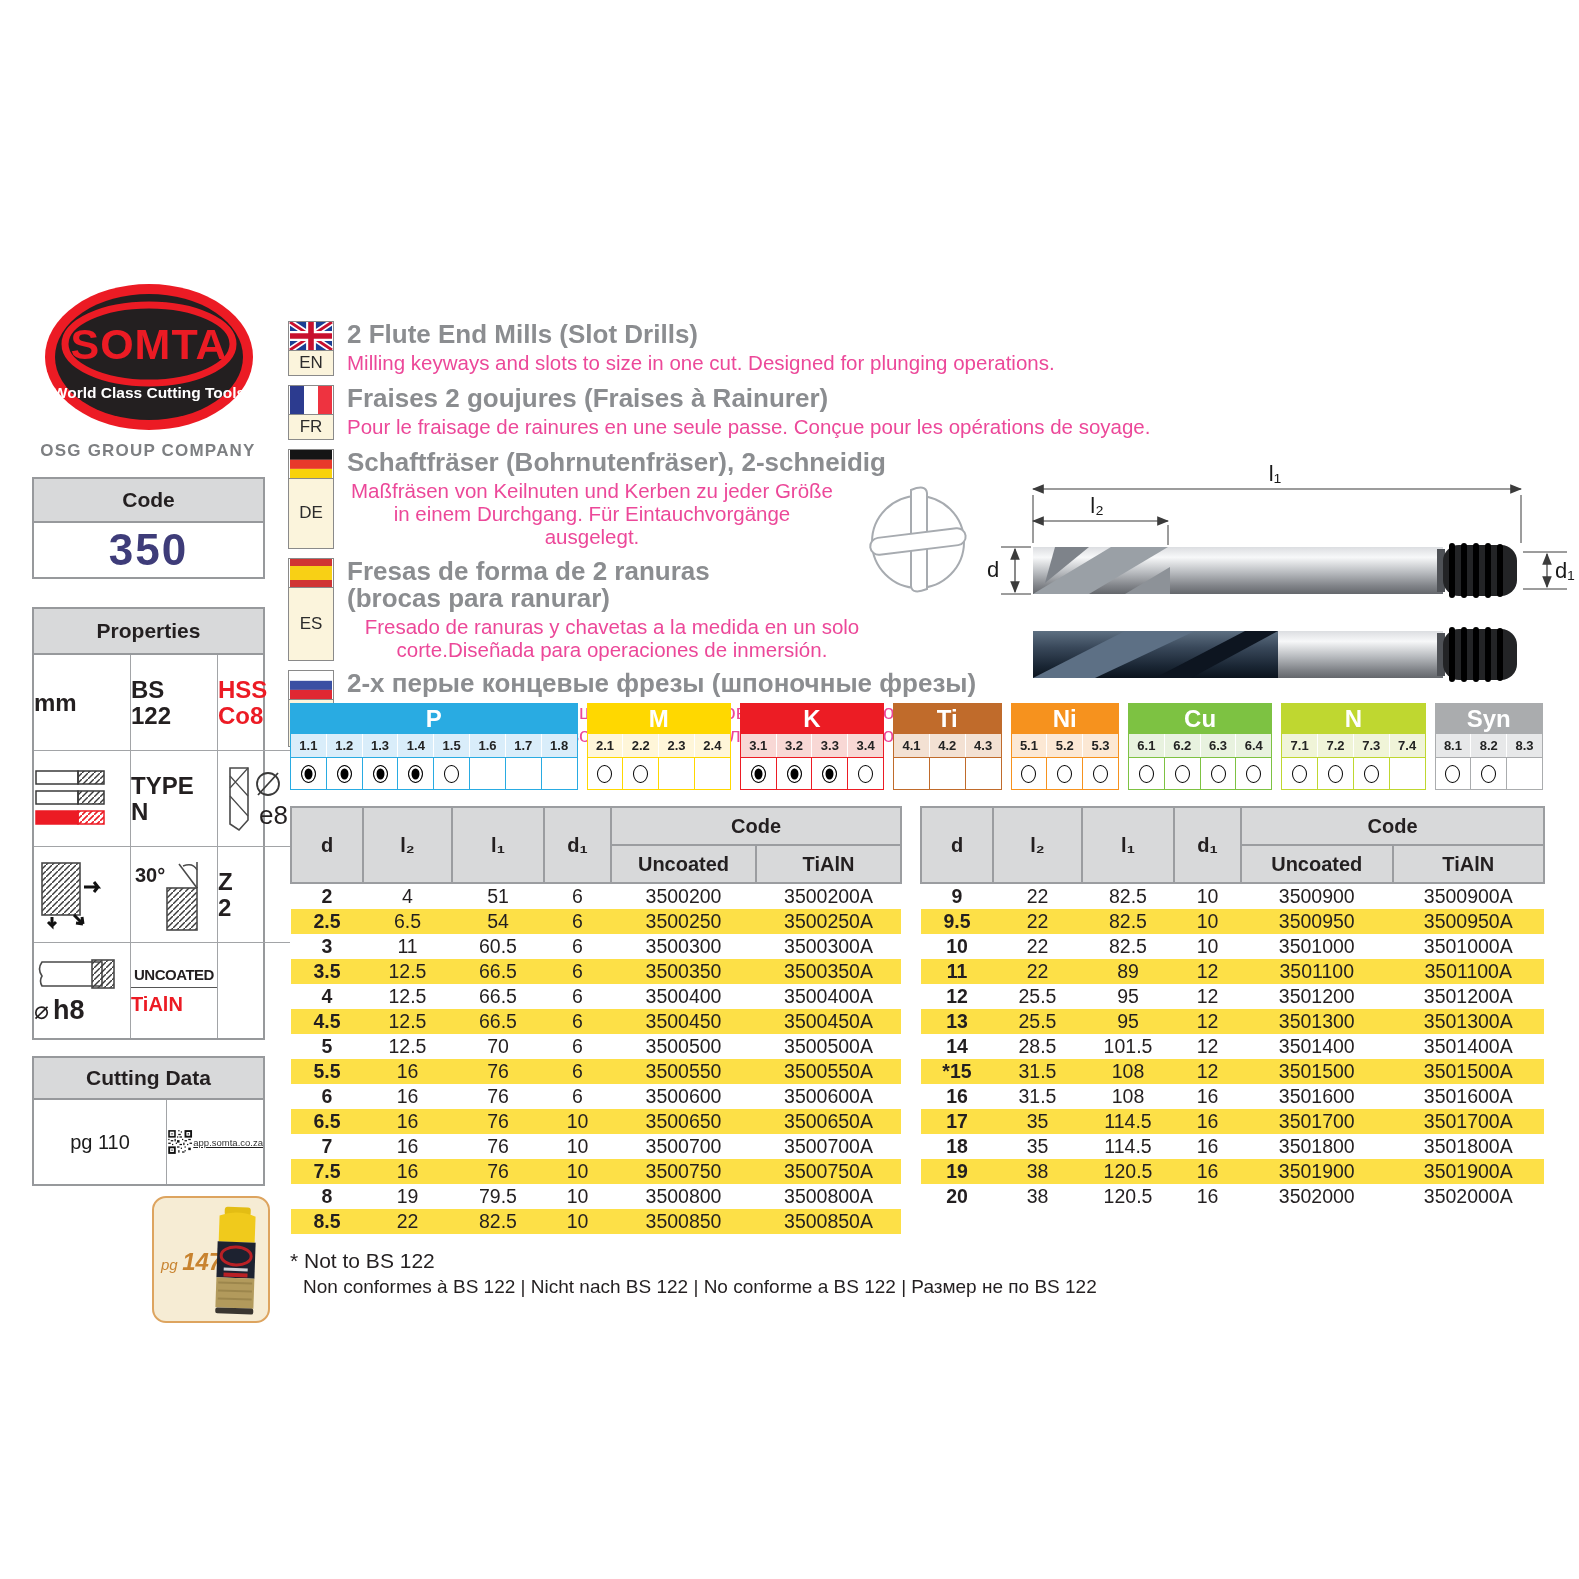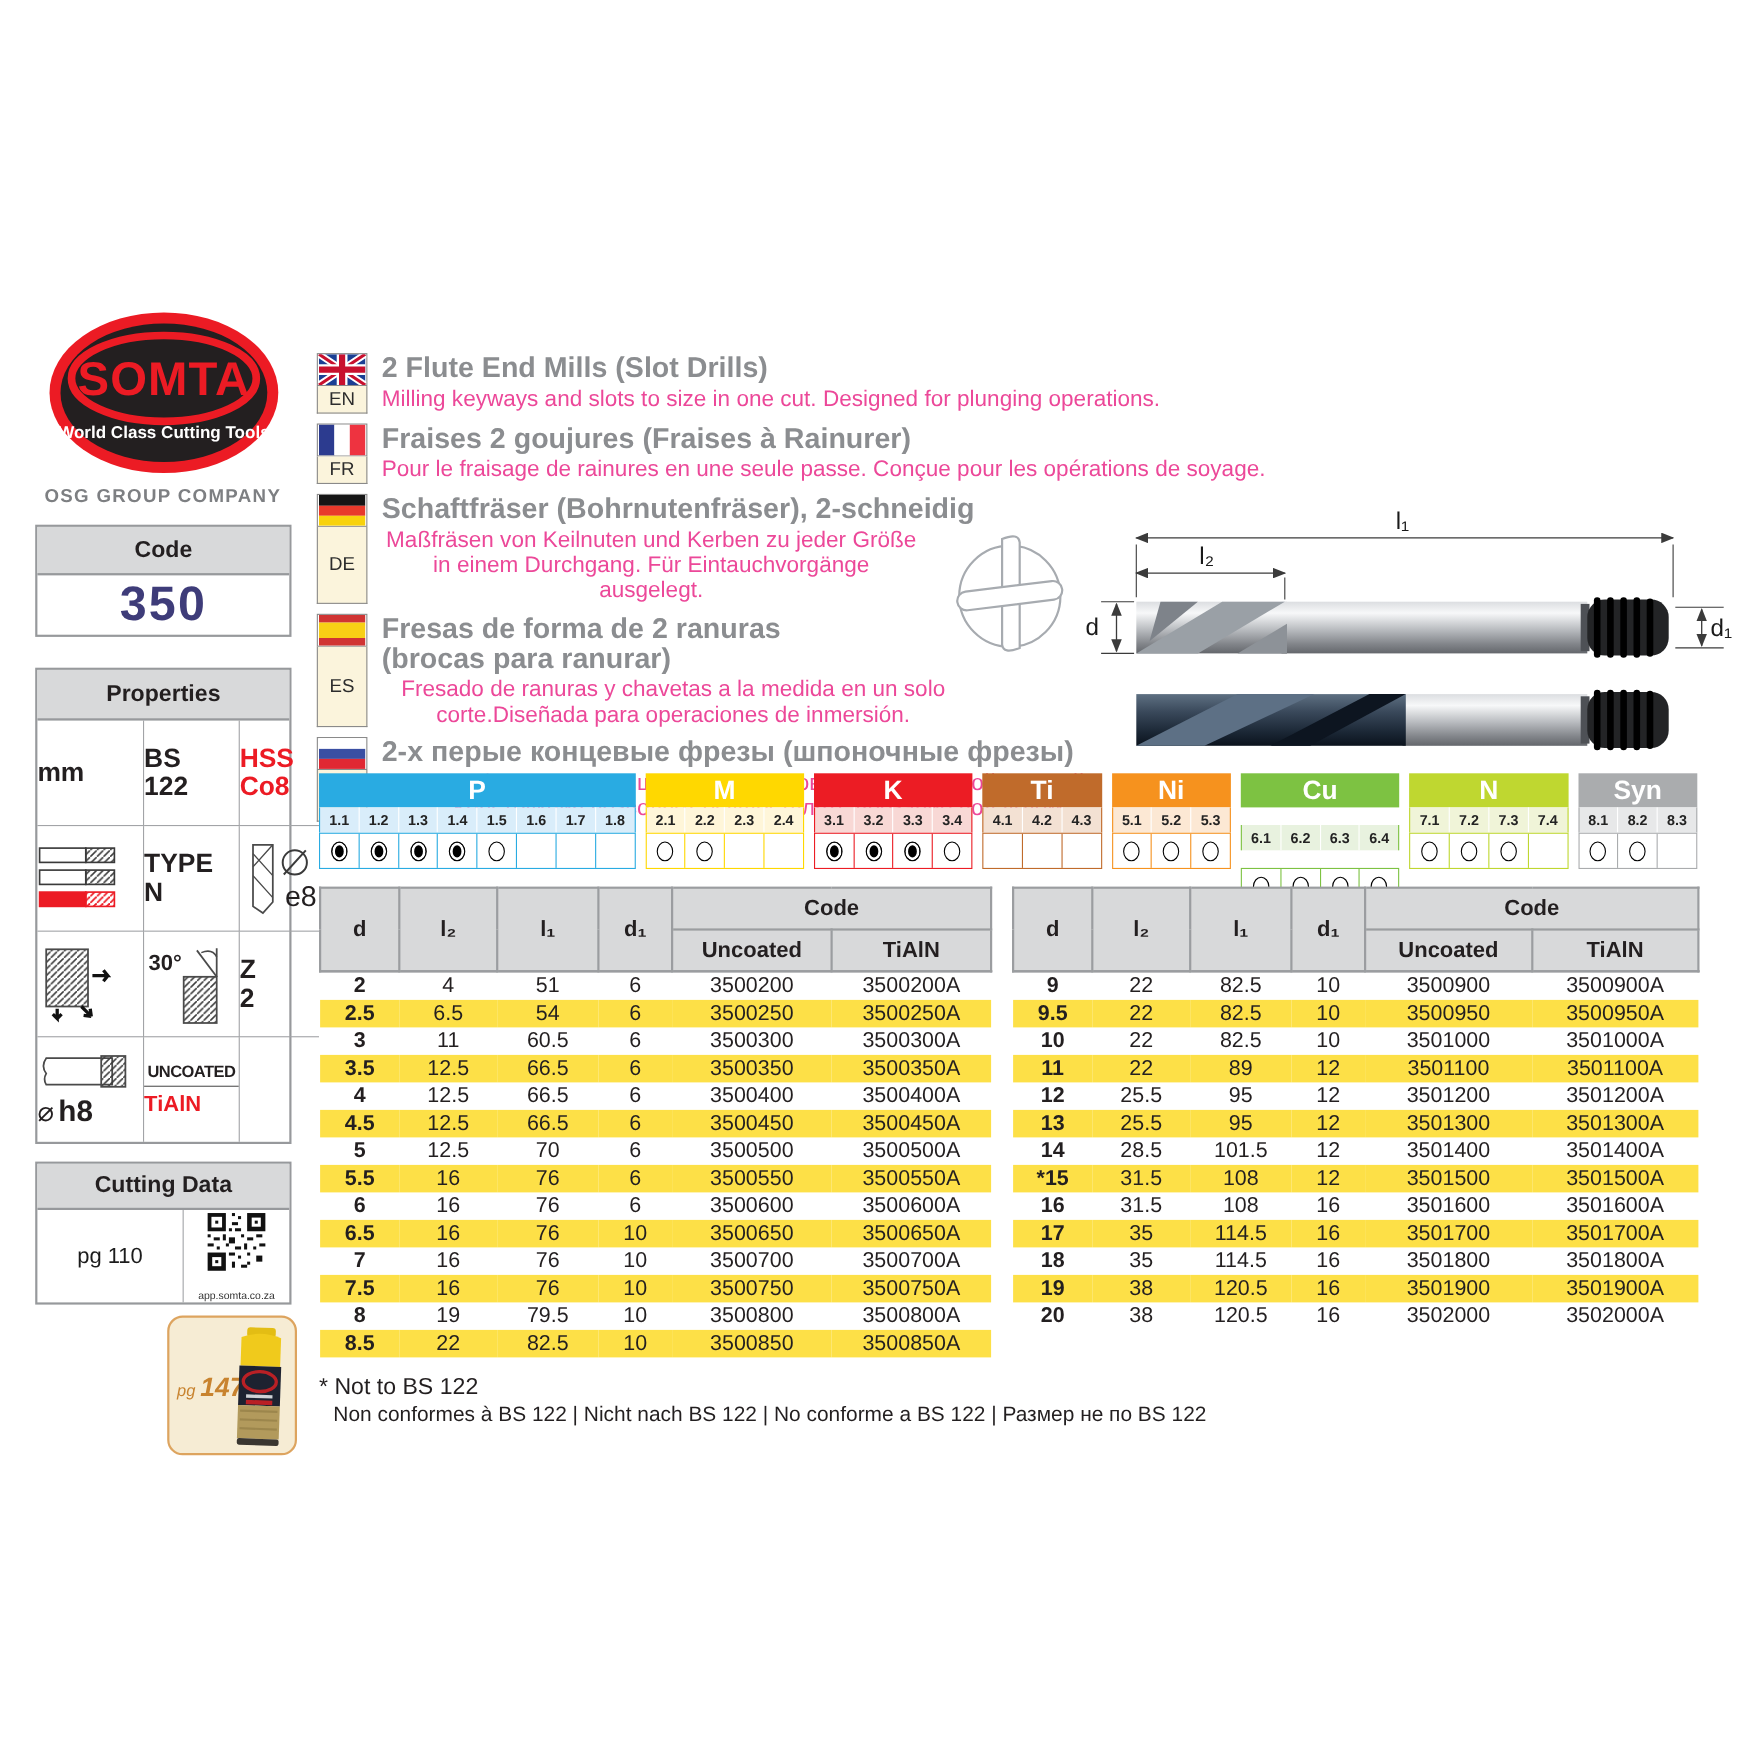--- a/index.html
+++ b/index.html
@@ -26,21 +26,21 @@
   .red{color:#ec1b24;}
   .uncoated{font-size:15px;font-weight:bold;letter-spacing:-.5px;border-bottom:1.5px solid #555;
             padding:0 3px 4px;margin-bottom:5px;color:#231f20;}
   .tialn{font-size:20px;font-weight:bold;color:#ec1b24;}
   .tolrow{display:flex;align-items:center;gap:4px;}
   .tol{font-size:25px;color:#231f20;}
   #cutting-box{top:1056px;}
   #cutting-box .hdr{height:40px;}
   #cutting-box .body{display:flex;height:84px;}
   #cutting-box .pgref{flex:1;display:flex;align-items:center;justify-content:center;font-size:20px;border-right:1.5px solid #a2a4a7;}
-  #cutting-box .qrc{width:96px;display:flex;flex-direction:column;align-items:center;justify-content:space-between;}
+  #cutting-box .qrc{width:96px;display:flex;flex-direction:row;align-items:center;justify-content:space-between;text-decoration:underline;}
   #cutting-box .qrcap{font-size:9.5px;color:#333;margin-top:1px;}
   #fluid-box{position:absolute;left:152px;top:1196px;width:118px;height:127px;border:2.5px solid #dda45f;
              border-radius:14px;background:#f6ecd4;box-sizing:border-box;}
   #fluid-box .pg147{position:absolute;left:7px;top:50px;font-style:italic;color:#c8832f;white-space:nowrap;}
   #fluid-box .pg147 .s{font-size:15px;}
   #fluid-box .pg147 .n{font-size:24px;font-weight:bold;}
   
   #langs{position:absolute;left:288px;top:321px;width:1275px;}
   .lang-row{display:flex;gap:13px;margin-bottom:9px;}
   .flag-col{width:46px;display:flex;flex-direction:column;flex:none;}
@@ -528,21 +528,21 @@
             <span class="dot empty"></span>
           </div>
           <div class="mg-c">
             <span class="dot empty"></span>
           </div>
           <div class="mg-c">
             <span class="dot empty"></span>
           </div>
         </div>
       </div>
-      <div class="mg" style="flex-grow: 4; gap: 16px; --gc: #7dc242; --gt: #e8f2df;">
+      <div class="mg" style="flex-grow: 4; --gc: #7dc242; --gt: #e8f2df;">
         <div class="mg-h">Cu</div>
         <div class="mg-labels">
           <div class="mg-c">6.1</div>
           <div class="mg-c">6.2</div>
           <div class="mg-c">6.3</div>
           <div class="mg-c">6.4</div>
         </div>
         <div class="mg-dots">
           <div class="mg-c">
             <span class="dot empty"></span>

